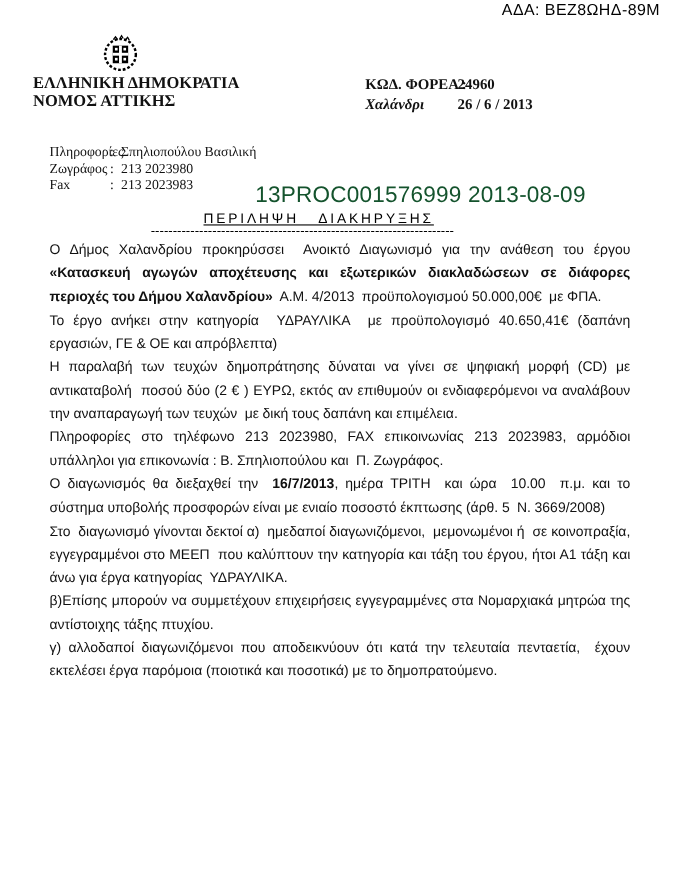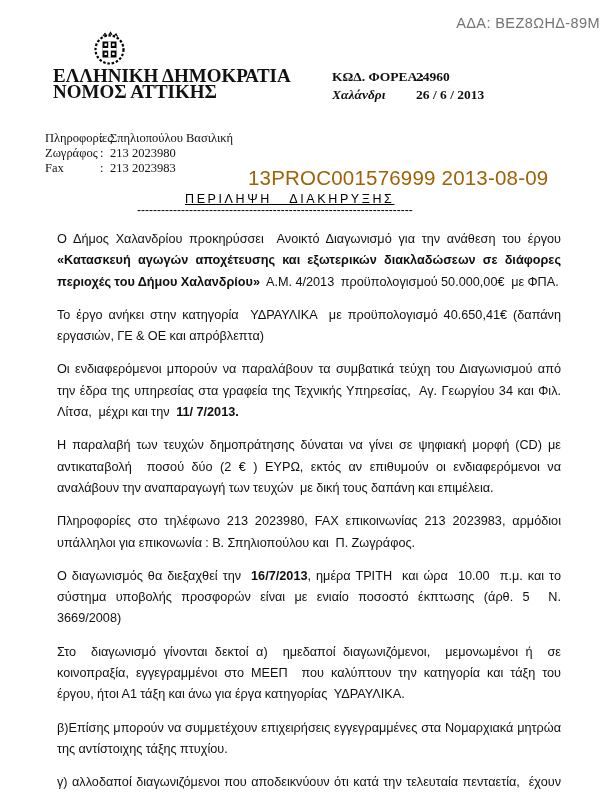--- a/index.html
+++ b/index.html
@@ -8,38 +8,38 @@
     width: 612px;
     height: 792px;
     background: #ffffff;
     overflow: hidden;
     font-family: "Liberation Sans", sans-serif;
     color: #111111;
   }
   
   .ada {
     position: absolute;
-    top: 15px;
+    top: 2px;
     right: 12px;
     font-size: 14.5px;
-    color: #737373;
+    color: #000000;
     letter-spacing: 0.4px;
     white-space: nowrap;
     text-align: right;
   }
   
   .emblem { position: absolute; left: 91px; top: 30px; width: 37px; height: 37px; }
   
   .authority {
     position: absolute;
-    left: 53px;
+    left: 30px;
     top: 68px;
     font-family: "Liberation Serif", serif;
     font-weight: bold;
-    font-size: 19px;
+    font-size: 15px;
     line-height: 16.2px;
     white-space: nowrap;
   }
   
   .contact {
     position: absolute;
     left: 45px;
     top: 131px;
     font-family: "Liberation Serif", serif;
     font-size: 12.5px;
@@ -59,24 +59,24 @@
     line-height: 17.6px;
     white-space: nowrap;
   }
   .right-rows .rrow { display: flex; }
   .right-rows .rlabel { display: inline-block; width: 84px; }
   .right-rows .rrow:nth-child(2) .rlabel { font-style: italic; }
   .right-rows .rvalue { display: inline-block; }
   
   .proc {
     position: absolute;
-    left: 248px;
+    left: 232px;
     top: 166px;
     font-size: 20.5px;
-    color: #a16207;
+    color: #14532d;
     white-space: nowrap;
     letter-spacing: 0.2px;
   }
   
   .doc-title {
     position: absolute;
     left: 185px;
     top: 192px;
     font-size: 12.5px;
     letter-spacing: 2.6px;
@@ -98,21 +98,21 @@
     position: absolute;
     left: 45px;
     top: 217px;
     width: 528px;
     font-size: 12.7px;
     line-height: 21.3px;
     text-align: justify;
     word-spacing: -0.2px;
     color: #101010;
   }
-  .doc-body p { margin: 12px; white-space: pre-wrap; }
+  .doc-body p { margin: 0; white-space: pre-wrap; }
   .doc-body .b { font-weight: bold; }
 </style>
 </head>
 <body>
 
 <div class="page">
 
   <div class="ada">ΑΔΑ: ΒΕΖ8ΩΗΔ-89Μ</div>
 
   <svg class="emblem" viewBox="0 0 37 37" xmlns="http://www.w3.org/2000/svg">
@@ -157,21 +157,20 @@
 
   <div class="proc">13PROC001576999 2013-08-09</div>
 
   <div class="doc-title">ΠΕΡΙΛΗΨΗ   ΔΙΑΚΗΡΥΞΗΣ</div>
 
   <div class="divider">---------------------------------------------------------------------</div>
 
   <div class="doc-body">
       <p><span>Ο Δήμος Χαλανδρίου προκηρύσσει  Ανοικτό Διαγωνισμό για την ανάθεση του έργου </span><span class="b">«Κατασκευή αγωγών αποχέτευσης και εξωτερικών διακλαδώσεων σε διάφορες περιοχές του Δήμου Χαλανδρίου»</span><span>  Α.Μ. 4/2013  προϋπολογισμού 50.000,00€  με ΦΠΑ.</span></p>
       <p><span>Το έργο ανήκει στην κατηγορία  ΥΔΡΑΥΛΙΚΑ  με προϋπολογισμό 40.650,41€ (δαπάνη εργασιών, ΓΕ &amp; ΟΕ και απρόβλεπτα)</span></p>
-      <p><span>Οι ενδιαφερόμενοι μπορούν να παραλάβουν τα συμβατικά τεύχη του Διαγωνισμού από την έδρα της υπηρεσίας στα γραφεία της Τεχνικής Υπηρεσίας,  Αγ. Γεωργίου 34 και Φιλ. Λίτσα,  μέχρι και την  </span><span class="b">11/ 7/2013.</span></p>
       <p><span>Η παραλαβή των τευχών δημοπράτησης δύναται να γίνει σε ψηφιακή μορφή (CD) με αντικαταβολή  ποσού δύο (2 € ) ΕΥΡΩ, εκτός αν επιθυμούν οι ενδιαφερόμενοι να αναλάβουν την αναπαραγωγή των τευχών  με δική τους δαπάνη και επιμέλεια.</span></p>
       <p><span>Πληροφορίες στο τηλέφωνο 213 2023980, FAX επικοινωνίας 213 2023983, αρμόδιοι υπάλληλοι για επικονωνία : Β. Σπηλιοπούλου και  Π. Ζωγράφος.</span></p>
       <p><span>Ο διαγωνισμός θα διεξαχθεί την  </span><span class="b">16/7/2013</span><span>, ημέρα ΤΡΙΤΗ  και ώρα  10.00  π.μ. και το σύστημα υποβολής προσφορών είναι με ενιαίο ποσοστό έκπτωσης (άρθ. 5  Ν. 3669/2008)</span></p>
       <p><span>Στο  διαγωνισμό γίνονται δεκτοί α)  ημεδαποί διαγωνιζόμενοι,  μεμονωμένοι ή  σε κοινοπραξία, εγγεγραμμένοι στο ΜΕΕΠ  που καλύπτουν την κατηγορία και τάξη του έργου, ήτοι Α1 τάξη και άνω για έργα κατηγορίας  ΥΔΡΑΥΛΙΚΑ.</span></p>
       <p><span>β)Επίσης μπορούν να συμμετέχουν επιχειρήσεις εγγεγραμμένες στα Νομαρχιακά μητρώα της αντίστοιχης τάξης πτυχίου.</span></p>
       <p><span>γ) αλλοδαποί διαγωνιζόμενοι που αποδεικνύουν ότι κατά την τελευταία πενταετία,  έχουν εκτελέσει έργα παρόμοια (ποιοτικά και ποσοτικά) με το δημοπρατούμενο.</span></p>
     </div>
 
 </div>
 

